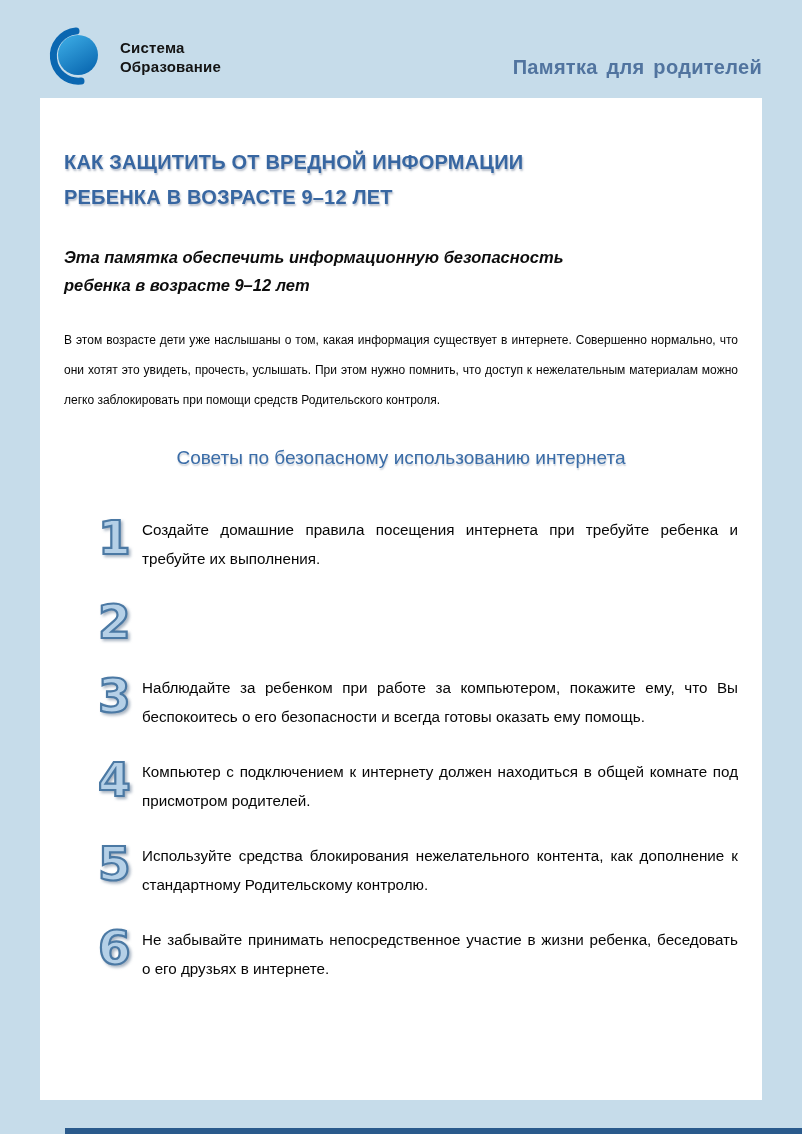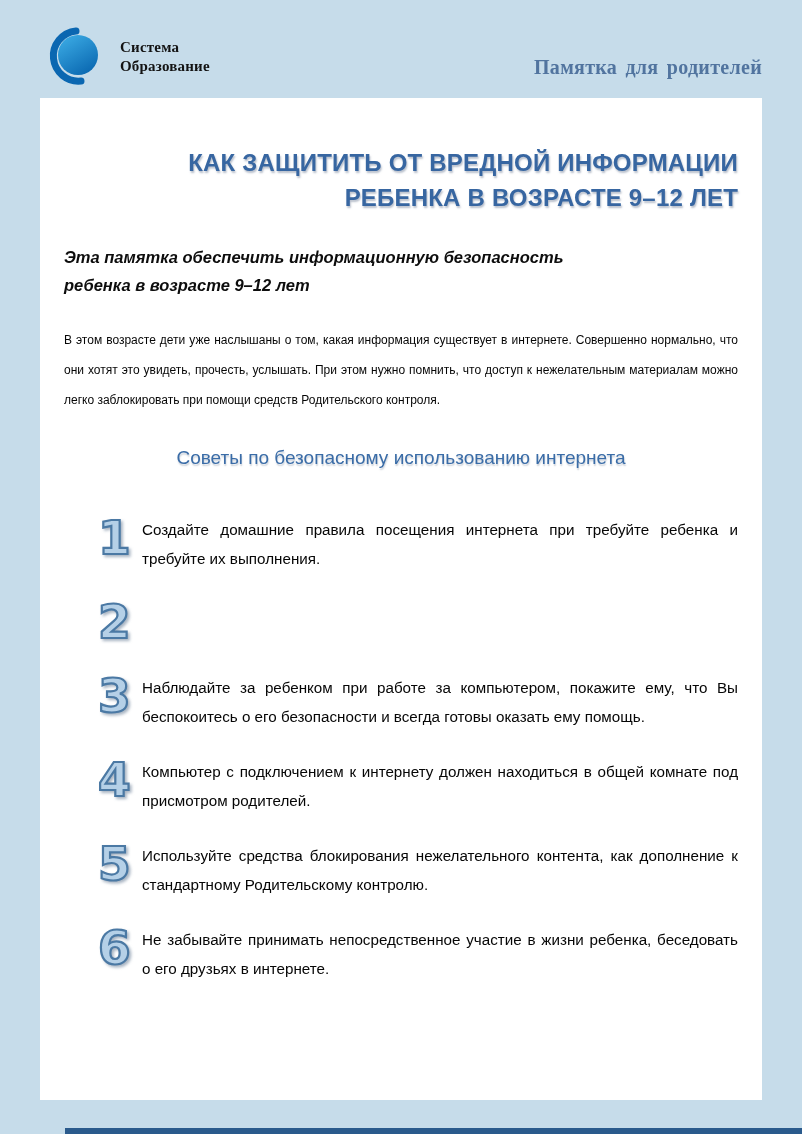--- a/index.html
+++ b/index.html
@@ -10,21 +10,20 @@
     overflow: hidden;
     position: relative;
   }
   
   .top-header {
     position: absolute;
     left: 40px; top: 26px; right: 40px;
     display: flex;
     justify-content: space-between;
     align-items: flex-start;
-    font-family: Liberation Serif, serif;
   }
   .brand { display: flex; align-items: center; gap: 10px; }
   .brand-logo { width: 70px; height: 62px; display: block; }
   .brand-text {
     font-weight: bold;
     font-size: 15px;
     line-height: 19px;
     color: #131313;
     letter-spacing: 0.2px;
   }
@@ -38,23 +37,23 @@
   }
   
   .card {
     position: absolute;
     left: 40px; top: 98px;
     width: 722px; height: 1002px;
     background: #ffffff;
     padding: 47px 24px 0 24px;
   }
   .memo-title {
-    text-align: right;
+    text-align: left;
     font-weight: bold;
-    font-size: 24px;
+    font-size: 20px;
     line-height: 35px;
     color: #3766a1;
     text-shadow: 1px 2px 2px rgba(125,138,160,0.55);
     letter-spacing: 0.2px;
   }
   .memo-subtitle {
     margin-top: 28px;
     font-weight: bold;
     font-style: italic;
     font-size: 16.5px;

